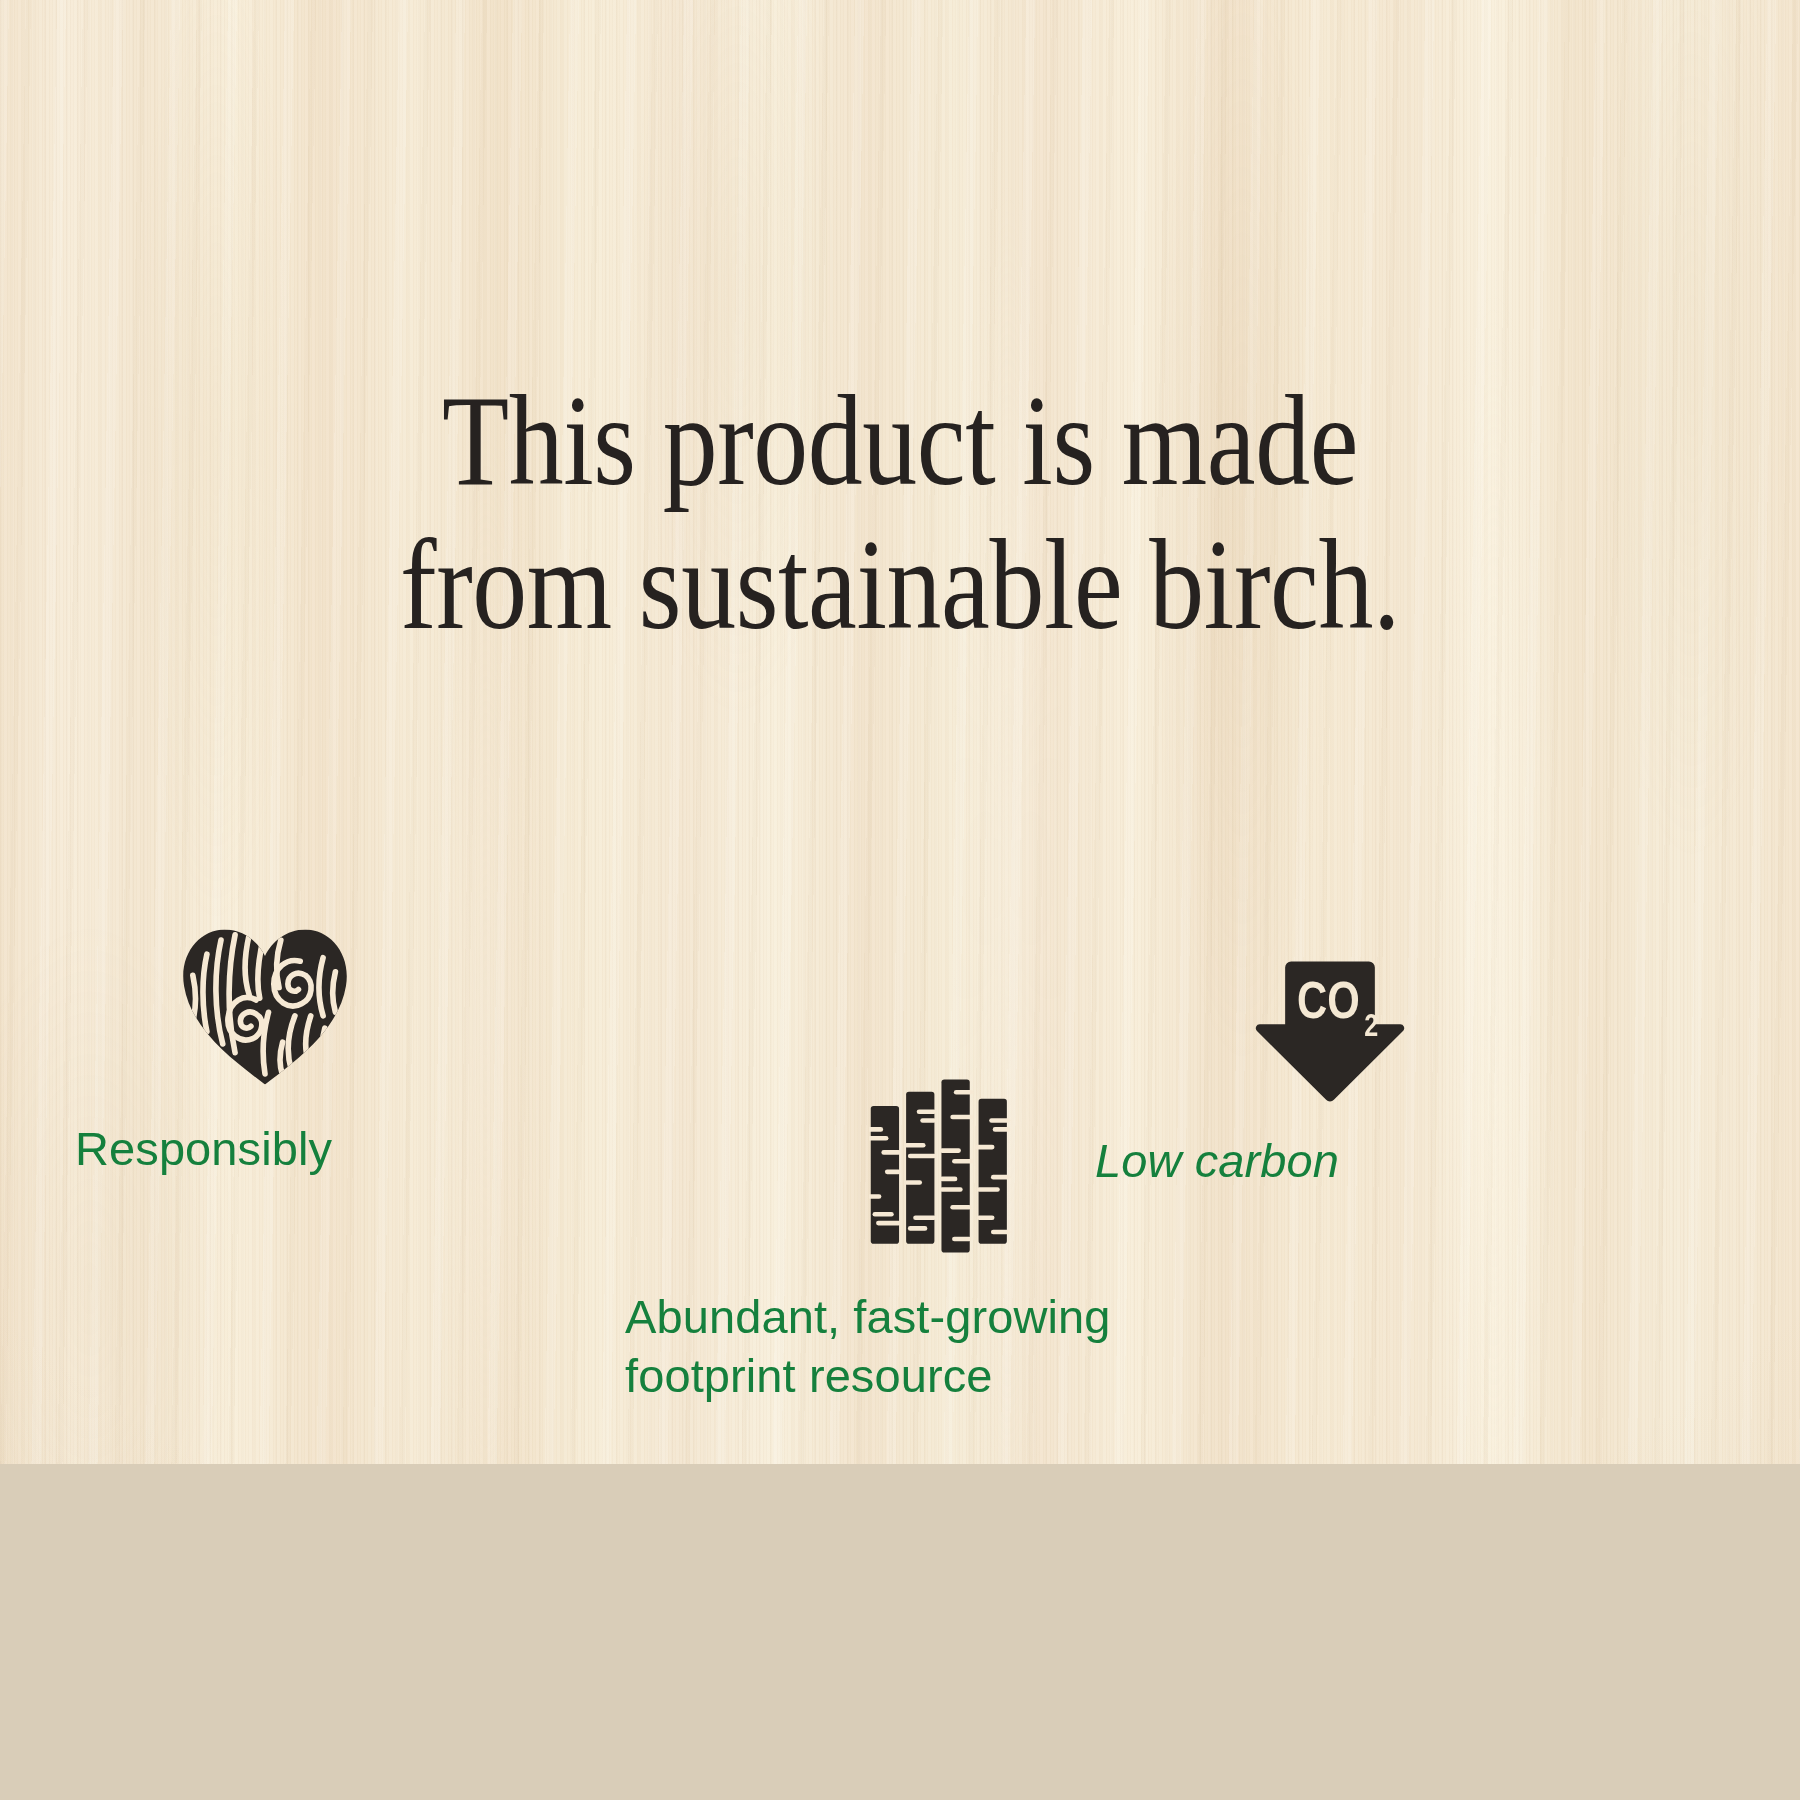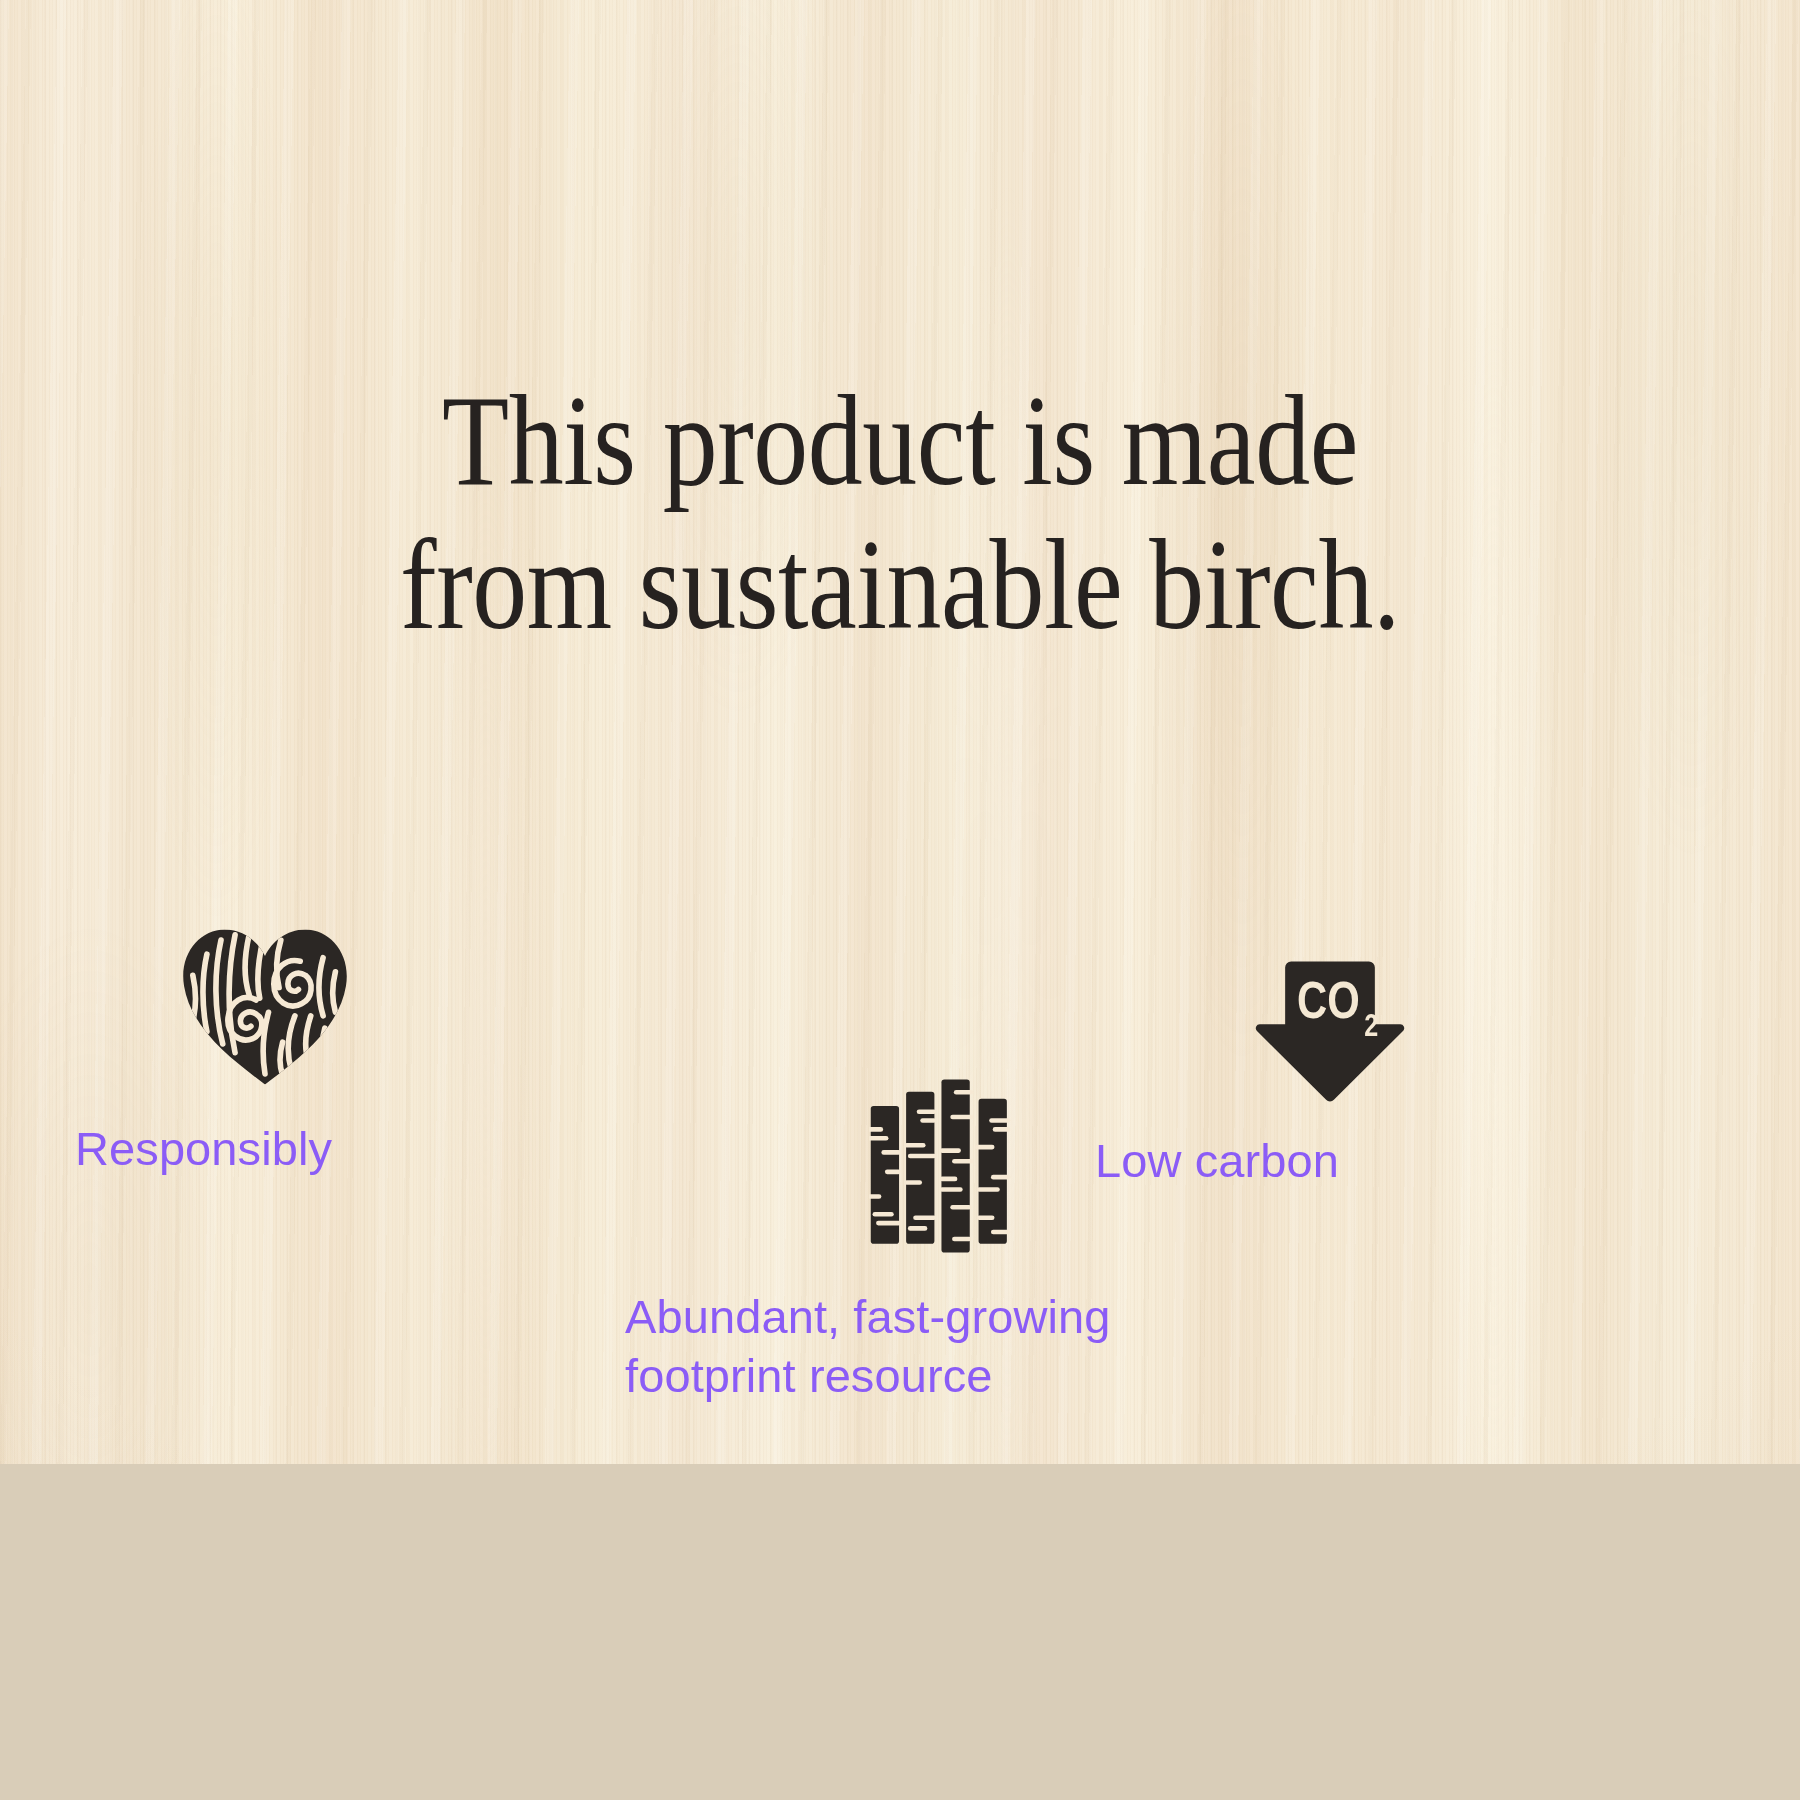--- a/index.html
+++ b/index.html
@@ -110,37 +110,37 @@
   .feature .icon-wrap {
     display: flex;
     align-items: flex-end;
     justify-content: center;
   }
   .feature .cap {
     font-family: "Liberation Sans", "DejaVu Sans", sans-serif;
     font-weight: 400;
     font-size: 47px;
     line-height: 1.26;
-    color: #8b5cf6;
+    color: #15803d;
     letter-spacing: 0.1px;
     white-space: nowrap;
   }
   .feature .cap span { display: block; }
 
   #feat-harvest { left: 75px;  top: 915px; width: 380px; }
   #feat-harvest .icon-wrap { height: 180px; }
   #feat-harvest .cap { margin-top: 24px; }
 
   #feat-renew   { left: 625px; top: 1040px; width: 640px; }
   #feat-renew .icon-wrap { height: 215px; }
   #feat-renew .cap { margin-top: 32px; }
 
   #feat-carbon  { left: 1095px; top: 930px; width: 470px; }
   #feat-carbon .icon-wrap { height: 175px; }
-  #feat-carbon .cap { margin-top: 26px; }
+  #feat-carbon .cap { margin-top: 26px; font-style: italic; }
 
   svg { display: block; }
 </style>
 </head>
 <body>
 
 <div id="stage">
 
   <div class="tex tex-base"></div>
   <div class="tex tex-fine"></div>

